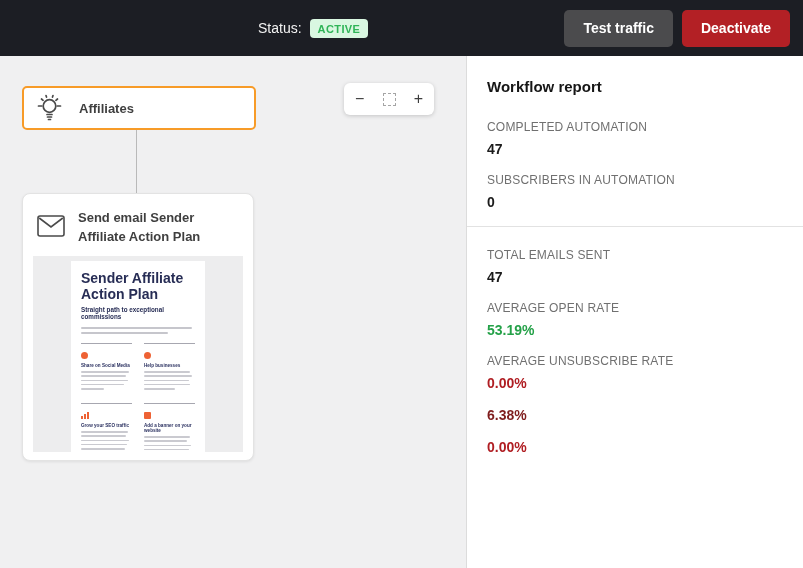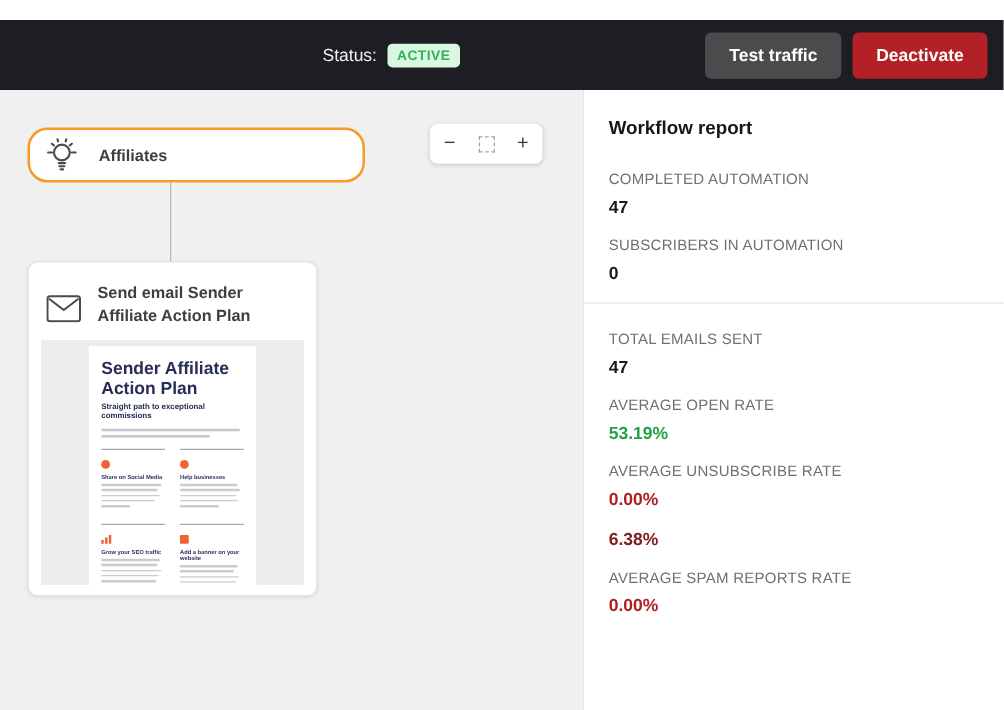--- a/index.html
+++ b/index.html
@@ -1,58 +1,58 @@
 <!DOCTYPE html>
 <html><head>
 <meta charset="utf-8">
 <style>
   * { box-sizing: border-box; }
   html,body { margin:0; padding:0; width:803px; height:568px; overflow:hidden;
               font-family:"Liberation Sans", sans-serif; background:#fff; }
 
   
-  .topbar { display:flex; align-items:center; height:56px; background:#1c1e24;margin-top:16px; }
+  .topbar { display:flex; align-items:center; height:56px; background:#1c1e24; }
   .status-group { margin-left:258px; display:flex; align-items:center; gap:8px; }
   .status-label { color:#f2f2f2; font-size:14px; }
   .status-badge { background:#d9f7e1; color:#2fb457; font-size:11px; font-weight:bold;
                   padding:4px 8px 3px; border-radius:4px; letter-spacing:.4px; }
   .topbar-buttons { margin-left:auto; display:flex; gap:9px; margin-right:13px; }
   .btn { height:37px; border:none; border-radius:5px; color:#fff; font-weight:bold;
          font-size:14px; padding:0 19px; font-family:inherit; cursor:pointer; }
   .btn-test { background:#4b4b4d; }
   .btn-deactivate { background:#b32025; }
 
   
   .main { display:flex; height:512px; }
   .canvas { position:relative; width:466px; background:#f0f0f1; flex:none; }
   .panel { flex:1; background:#fff; border-left:1px solid #dcdcdc;
            padding:22px 20px 0 20px; }
 
   
-  .trigger-node { position:absolute; left:22px; top:30px; width:270px; height:44px;
-                  background:#fff; border:2px solid #f79b28; border-radius:16px;
+  .trigger-node { position:absolute; left:22px; top:30px; width:234px; height:44px;
+                  background:#fff; border:2px solid #f79b28; border-radius:5px;
                   display:flex; align-items:center; cursor:pointer; }
   .trigger-node .node-icon { margin:0 16px 0 12px; display:flex; }
   .node-label { font-size:13px; font-weight:bold; color:#3f3f3f; }
 
   .connector { position:absolute; left:136px; top:74px; width:1px; height:63px;
                background:#b9b9b9; }
 
   .zoom-card { position:absolute; left:344px; top:27px; width:90px; height:32px;
                background:#fff; border-radius:6px; box-shadow:0 1px 4px rgba(0,0,0,.18);
                display:flex; align-items:center; justify-content:space-between;
                padding:0 11px; }
   .zoom-btn { background:none; border:none; font-size:16px; color:#3d3d3d;
               line-height:1; padding:0; cursor:pointer; font-family:inherit; }
   .fit-box { width:13px; height:13px; border:1px dashed #a5a5a5; cursor:pointer; }
 
   .email-node { position:absolute; left:22px; top:137px; width:232px; height:268px;
                 background:#fff; border:1px solid #e3e3e3; border-radius:8px;
                 box-shadow:0 1px 3px rgba(0,0,0,.08); padding:10px; cursor:pointer; }
-  .email-header { display:flex; gap:13px; padding:5px 2px 9px 4px; align-items:flex-end; }
+  .email-header { display:flex; gap:13px; padding:5px 2px 9px 4px; align-items:center; }
   .email-title { font-size:13px; font-weight:bold; color:#3f3f3f; line-height:1.45; }
 
   
   .preview { background:#ededee; height:196px; overflow:hidden; display:flex;
              justify-content:center; }
   .preview-inner { background:#fff; width:134px; margin-top:5px; padding:9px 10px 6px;
                    flex:none; }
   .pv-title { font-size:14px; font-weight:bold; color:#272d55; line-height:1.2; }
   .pv-subtitle { font-size:6.3px; font-weight:bold; color:#272d55; margin-top:3px; }
   .pv-para { margin-top:7px; }
@@ -217,17 +217,16 @@
       <div class="metric-value" style="color: rgb(36, 161, 72);">53.19%</div>
     </div>
     <div class="metric">
       <div class="metric-label">AVERAGE UNSUBSCRIBE RATE</div>
       <div class="metric-value" style="color: rgb(176, 30, 35);">0.00%</div>
     </div>
     <div class="metric">
       <div class="metric-value" style="color: #7f1d1d;">6.38%</div>
     </div>
     <div class="metric">
-      <div class="metric-label">AVERAGE SPAM REPORTS RATE</div>
       <div class="metric-value" style="color: rgb(176, 30, 35);">0.00%</div>
     </div>
   </aside>
 </div>
 
 </body></html>

